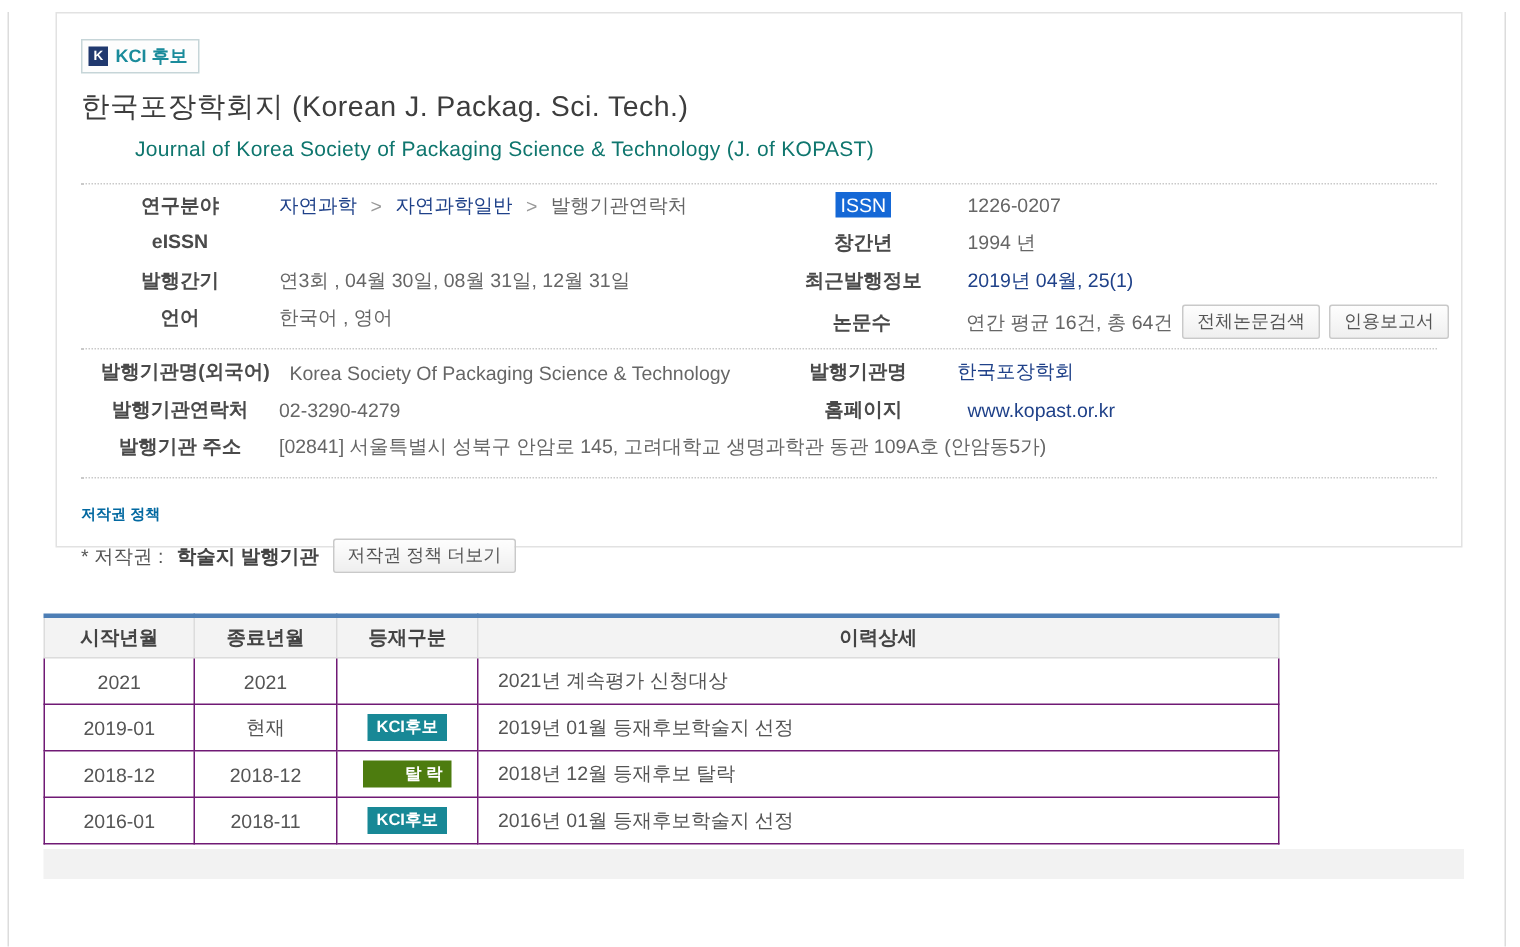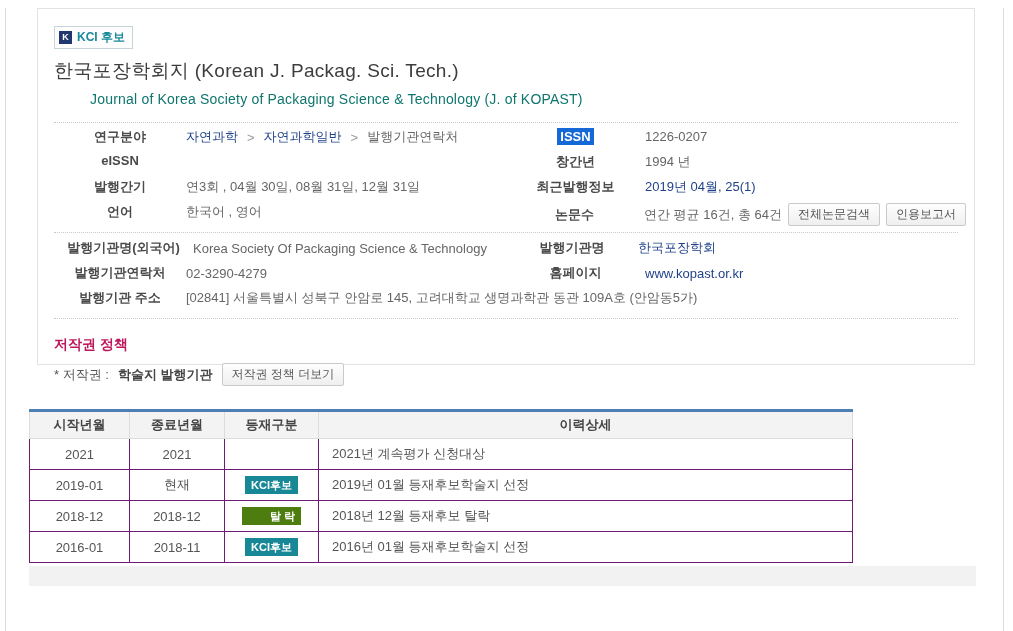--- a/index.html
+++ b/index.html
@@ -38,30 +38,30 @@
   .info-grid.second { margin-top:4px; padding-top:6px; padding-bottom:4px; border-bottom:1px dotted #c9c9c9; }
   .info-row { display:flex; min-height:25px; align-items:flex-start; }
   .half { display:flex; width:453px; align-items:center; }
   .half.full { width:906px; }
   .lbl { width:132px; text-align:center; font-weight:bold; color:#4a4a4a; flex-shrink:0; }
   .half.right .lbl { width:139px; }
   .val { flex:1; color:#666; display:flex; align-items:center; gap:6px; flex-wrap:nowrap; white-space:nowrap; }
   .link { text-decoration:none; cursor:pointer; }
   .sep { color:#999; padding:0 3px; }
   .hl {
-    display:inline-block; color:#fff; padding:1px 3px; font-weight:bold;
+    display:inline-block; color:#fff; padding:1px 3px; font-weight:normal;
   }
   .btn {
     display:inline-block; border:1px solid #c9c9c9; border-radius:2px;
     background:linear-gradient(#fefefe,#efefef);
     padding:2px 9px; font-size:12px; color:#555; cursor:pointer; white-space:nowrap;
   }
   
   .copyright { margin-top:17px; }
-  .copy-heading { font-weight:bold; color:#be185d; font-size:14px; }
+  .copy-heading { font-weight:bold; color:#0369a1; font-size:10px; }
   .copy-line { margin-top:9px; display:flex; align-items:center; gap:9px; color:#555; }
   .copy-owner { font-weight:bold; color:#444; }
   
   .history { margin:44px 0 0 23px; width:947px; }
   .history-head { display:flex; justify-content:space-between; align-items:flex-end; margin-bottom:9px; }
   .history-title { font-size:17px; font-weight:bold; color:#3a3a3a; }
   .detail-link { font-size:12px; color:#999; cursor:pointer; text-decoration:none; }
   table.hist {
     width:824px; border-collapse:collapse; table-layout:fixed;
     border-top:3px solid #4d7eb5; font-size:13px; background:#fff;

